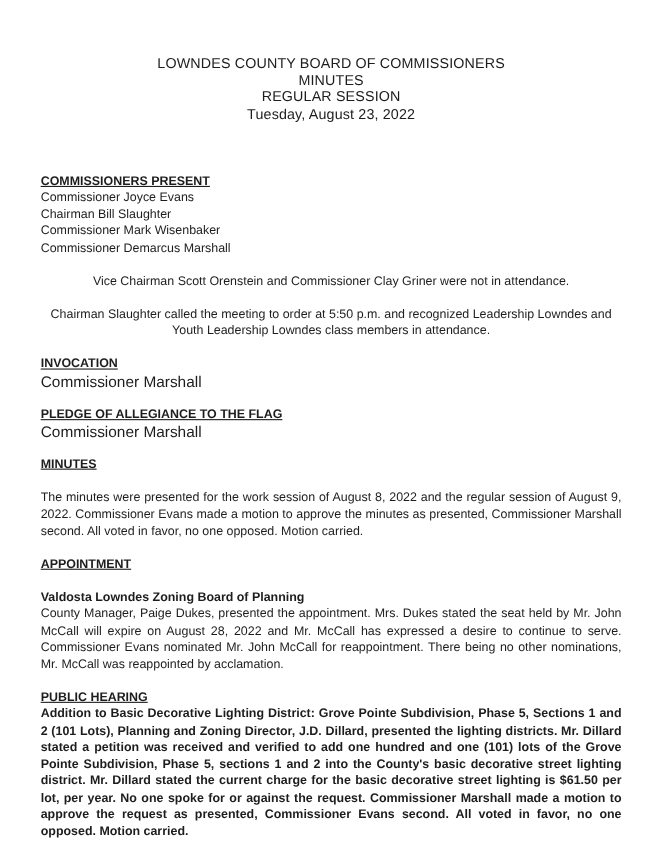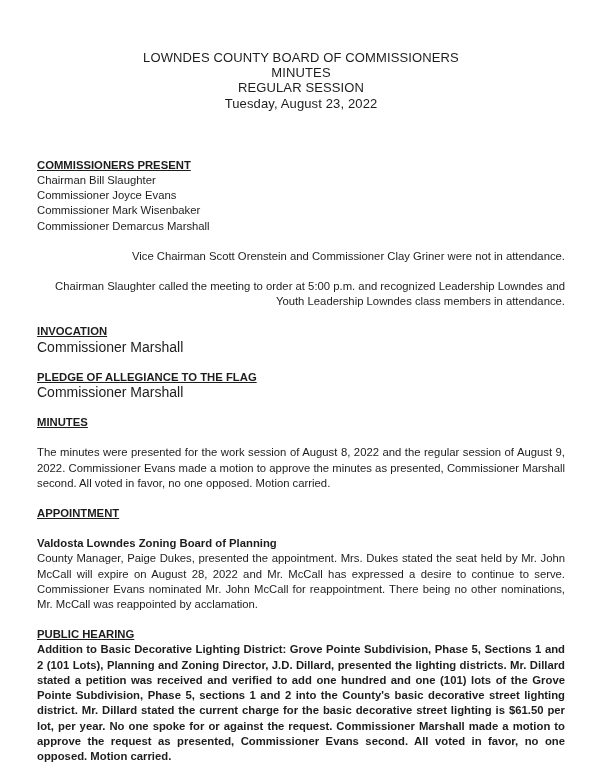--- a/index.html
+++ b/index.html
@@ -48,21 +48,21 @@
     white-space: pre;
   }
   .para {
     font-size: 11.3px;
     line-height: 15.2px;
     text-align: justify;
     text-justify: inter-word;
     margin: 0;
   }
   .para.nojustify {
-    text-align: right;
+    text-align: center;
   }
   .heading {
     font-size: 11.3px;
     line-height: 15.2px;
     font-weight: bold;
     margin: 0;
     white-space: pre;
     text-decoration: underline;
   }
   .subheading {
@@ -96,33 +96,33 @@
     <span class="line">REGULAR SESSION</span>
     <span class="line">Tuesday, August 23, 2022</span>
   </div>
 
   <div class="spacer-lg"></div>
 
   <div class="body-col">
 
     <div class="block roster">
       <span class="line heading">COMMISSIONERS PRESENT</span>
+      <span class="line">Commissioner Joyce Evans</span>
       <span class="line">Chairman Bill Slaughter</span>
-      <span class="line">Commissioner Joyce Evans</span>
       <span class="line">Commissioner Mark Wisenbaker</span>
       <span class="line">Commissioner Demarcus Marshall</span>
     </div>
 
     <div class="spacer-para"></div>
 
     <p class="para nojustify">Vice Chairman Scott Orenstein and Commissioner Clay Griner were not in attendance.</p>
 
     <div class="spacer-para"></div>
 
-    <p class="para nojustify">Chairman Slaughter called the meeting to order at 5:00 p.m. and recognized Leadership Lowndes and Youth Leadership Lowndes class members in attendance.</p>
+    <p class="para nojustify">Chairman Slaughter called the meeting to order at 5:50 p.m. and recognized Leadership Lowndes and Youth Leadership Lowndes class members in attendance.</p>
 
     <div class="spacer-sec"></div>
 
     <div class="block">
       <div class="heading">INVOCATION</div>
       <div class="plain-line">Commissioner Marshall</div>
     </div>
 
     <div class="spacer-sec"></div>
 

